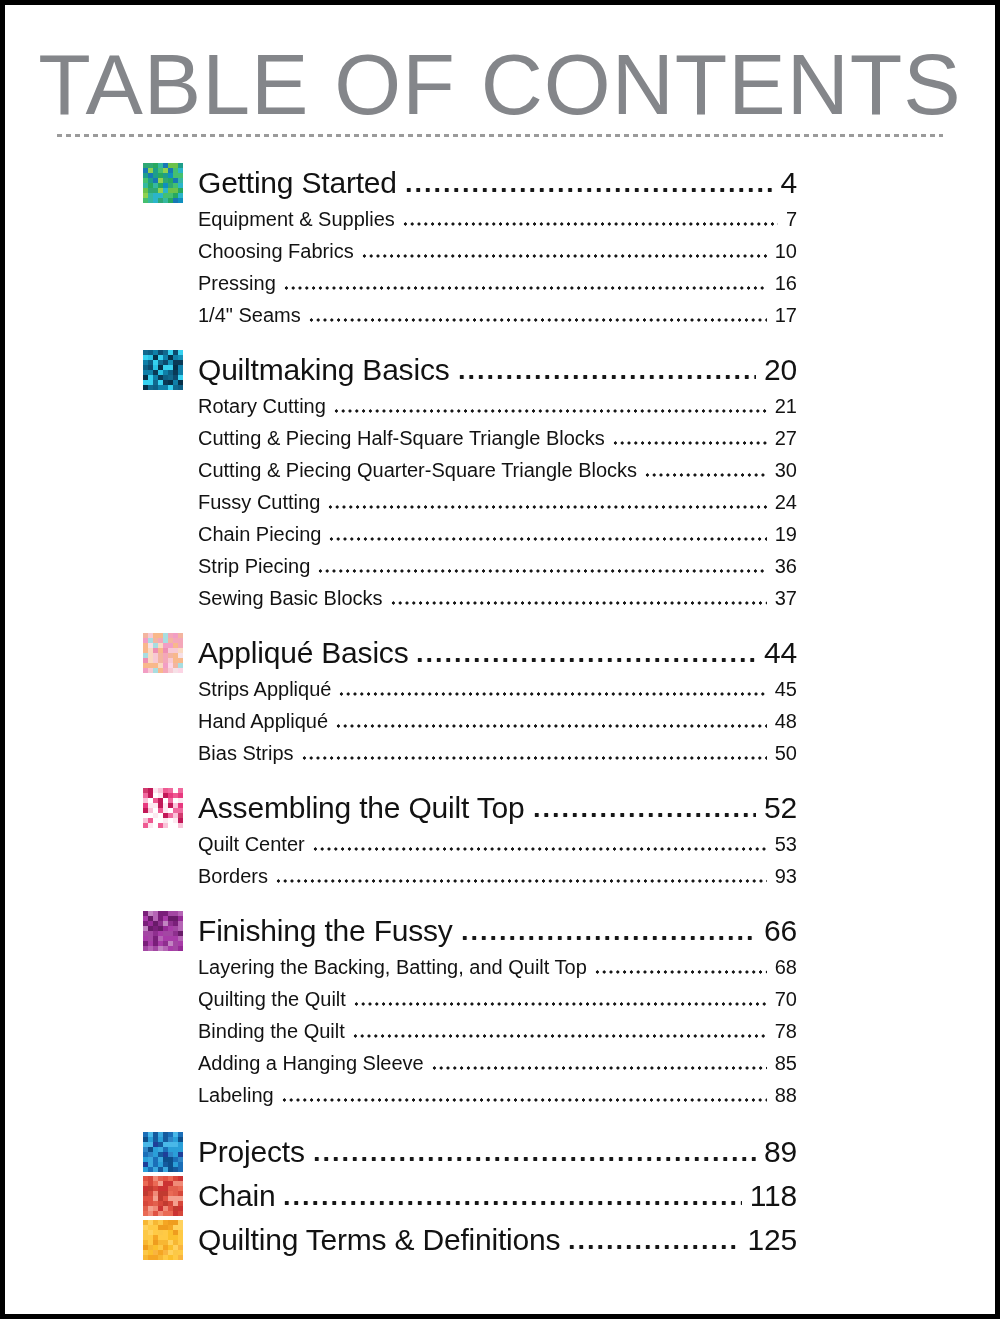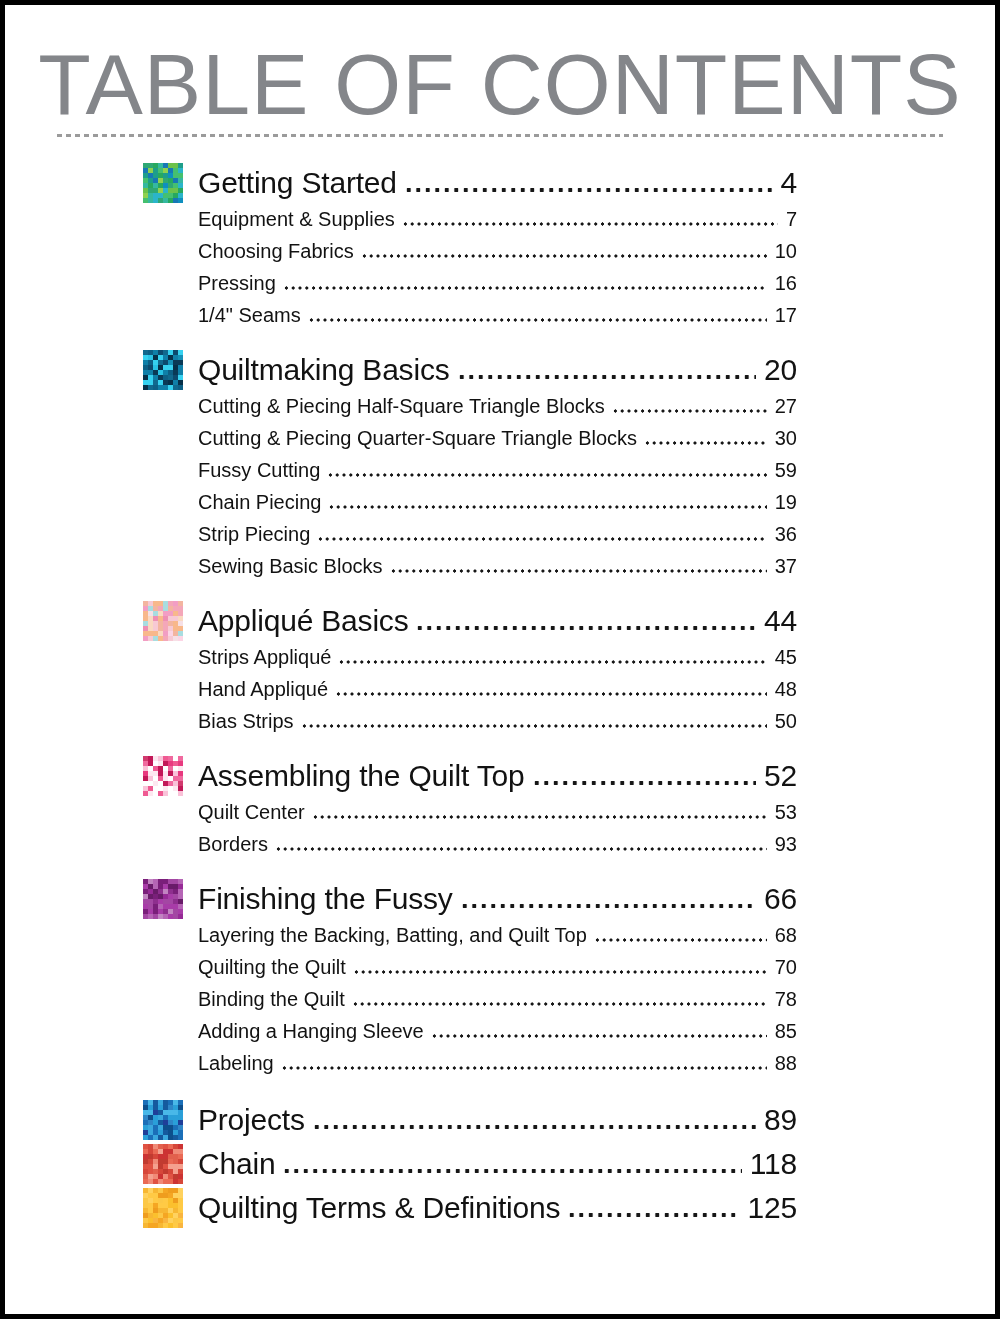--- a/index.html
+++ b/index.html
@@ -243,33 +243,38 @@
             <i style="background: rgb(15, 127, 168);"></i>
             <i style="background: rgb(54, 209, 240);"></i>
             <i style="background: rgb(17, 105, 142);"></i>
             <i style="background: rgb(13, 95, 133);"></i>
           </span>
           <span class="label">Quiltmaking Basics</span>
           <span class="leader"></span>
           <span class="pagenum">20</span>
         </div>
         <div class="toc-row sub">
+          <span class="label">Rotary Cutting</span>
+          <span class="leader"></span>
+          <span class="pagenum">21</span>
+        </div>
+        <div class="toc-row sub">
           <span class="label">Cutting &amp; Piecing Half-Square Triangle Blocks</span>
           <span class="leader"></span>
           <span class="pagenum">27</span>
         </div>
         <div class="toc-row sub">
           <span class="label">Cutting &amp; Piecing Quarter-Square Triangle Blocks</span>
           <span class="leader"></span>
           <span class="pagenum">30</span>
         </div>
         <div class="toc-row sub">
           <span class="label">Fussy Cutting</span>
           <span class="leader"></span>
-          <span class="pagenum">59</span>
+          <span class="pagenum">24</span>
         </div>
         <div class="toc-row sub">
           <span class="label">Chain Piecing</span>
           <span class="leader"></span>
           <span class="pagenum">19</span>
         </div>
         <div class="toc-row sub">
           <span class="label">Strip Piecing</span>
           <span class="leader"></span>
           <span class="pagenum">36</span>

